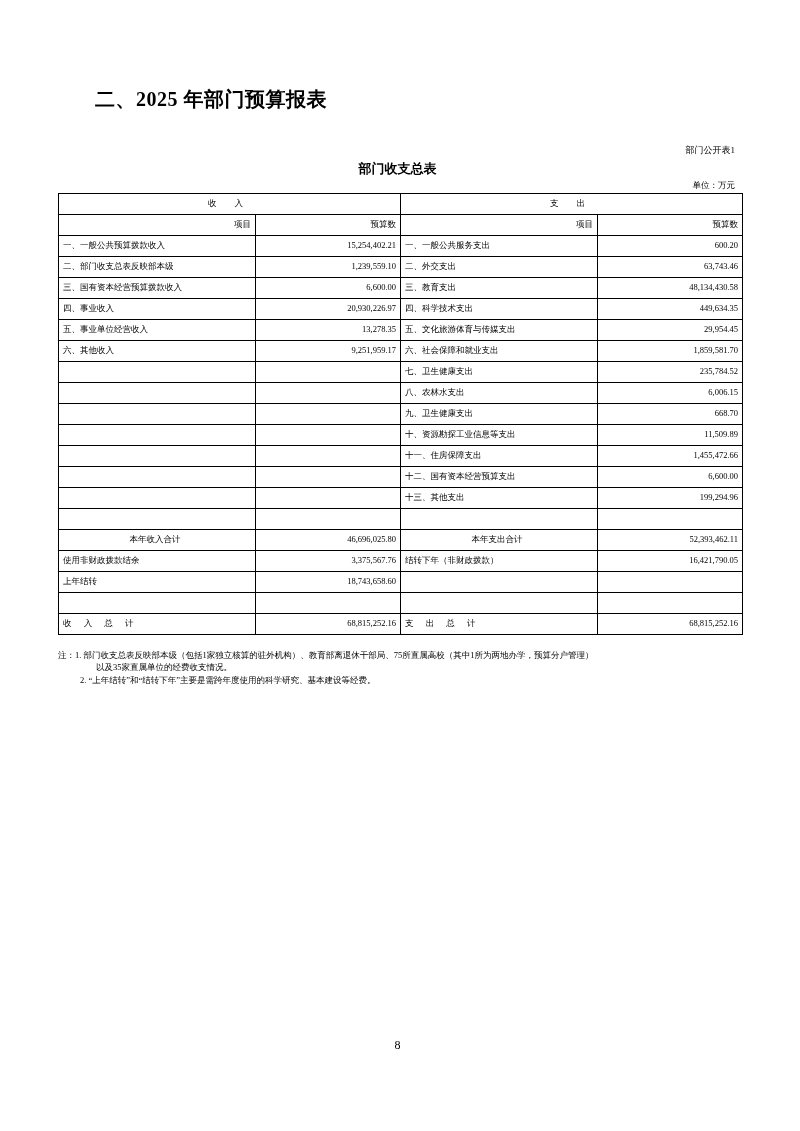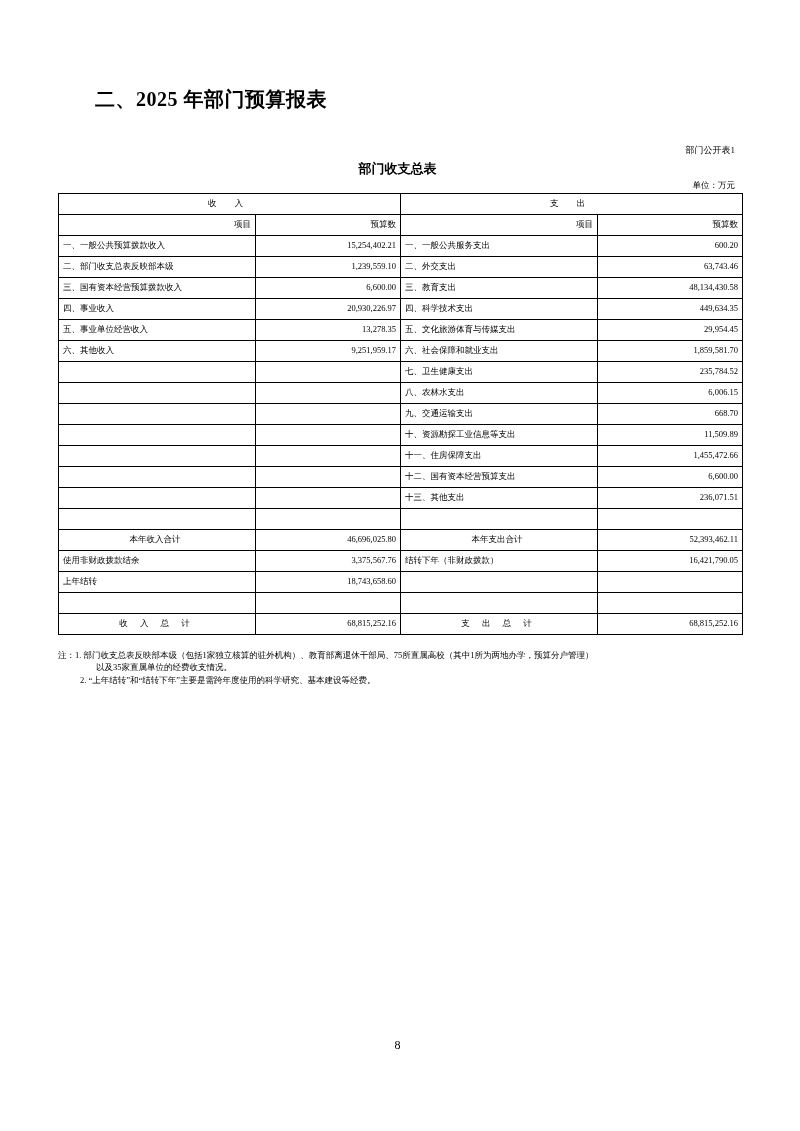--- a/index.html
+++ b/index.html
@@ -80,21 +80,21 @@
   }
   .hdr-col {
     text-align: right;
     height: 22px;
   }
   .num { text-align: right; padding-right: 8px; font-family: "Liberation Serif", "DejaVu Serif", serif; }
   .itemtext { text-align: left; padding-left: 8px; }
   .total-row td.itemtext { text-align: center; padding-left: 0; }
   .spacer td { height: 12px; }
   .grand td.label {
-    text-align: center;
+    text-align: left;
     letter-spacing: 5px;
   }
   .notes {
     position: absolute;
     left: 58px;
     top: 641px;
     width: 700px;
     font-size: 8.5px;
     line-height: 1.45;
   }
@@ -183,21 +183,21 @@
       </tr>
       <tr>
         <td class="itemtext"></td>
         <td class="num"></td>
         <td class="itemtext">八、农林水支出</td>
         <td class="num">6,006.15</td>
       </tr>
       <tr>
         <td class="itemtext"></td>
         <td class="num"></td>
-        <td class="itemtext">九、交通运输支出</td>
+        <td class="itemtext">九、卫生健康支出</td>
         <td class="num">668.70</td>
       </tr>
       <tr>
         <td class="itemtext"></td>
         <td class="num"></td>
         <td class="itemtext">十、资源勘探工业信息等支出</td>
         <td class="num">11,509.89</td>
       </tr>
       <tr>
         <td class="itemtext"></td>
@@ -208,21 +208,21 @@
       <tr>
         <td class="itemtext"></td>
         <td class="num"></td>
         <td class="itemtext">十二、国有资本经营预算支出</td>
         <td class="num">6,600.00</td>
       </tr>
       <tr>
         <td class="itemtext"></td>
         <td class="num"></td>
         <td class="itemtext">十三、其他支出</td>
-        <td class="num">236,071.51</td>
+        <td class="num">199,294.96</td>
       </tr>
       <tr class="spacer">
         <td class="itemtext"></td>
         <td class="num"></td>
         <td class="itemtext"></td>
         <td class="num"></td>
       </tr>
 
       <tr class="total-row">
         <td class="itemtext">本年收入合计</td>

